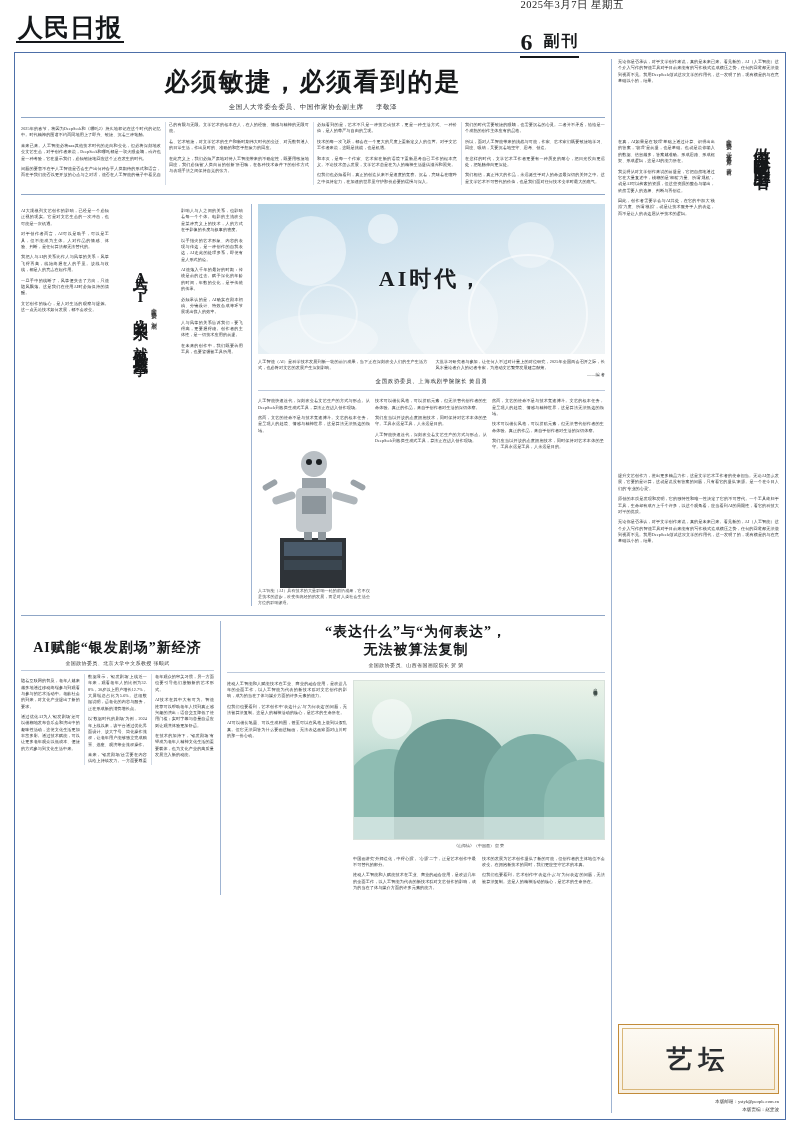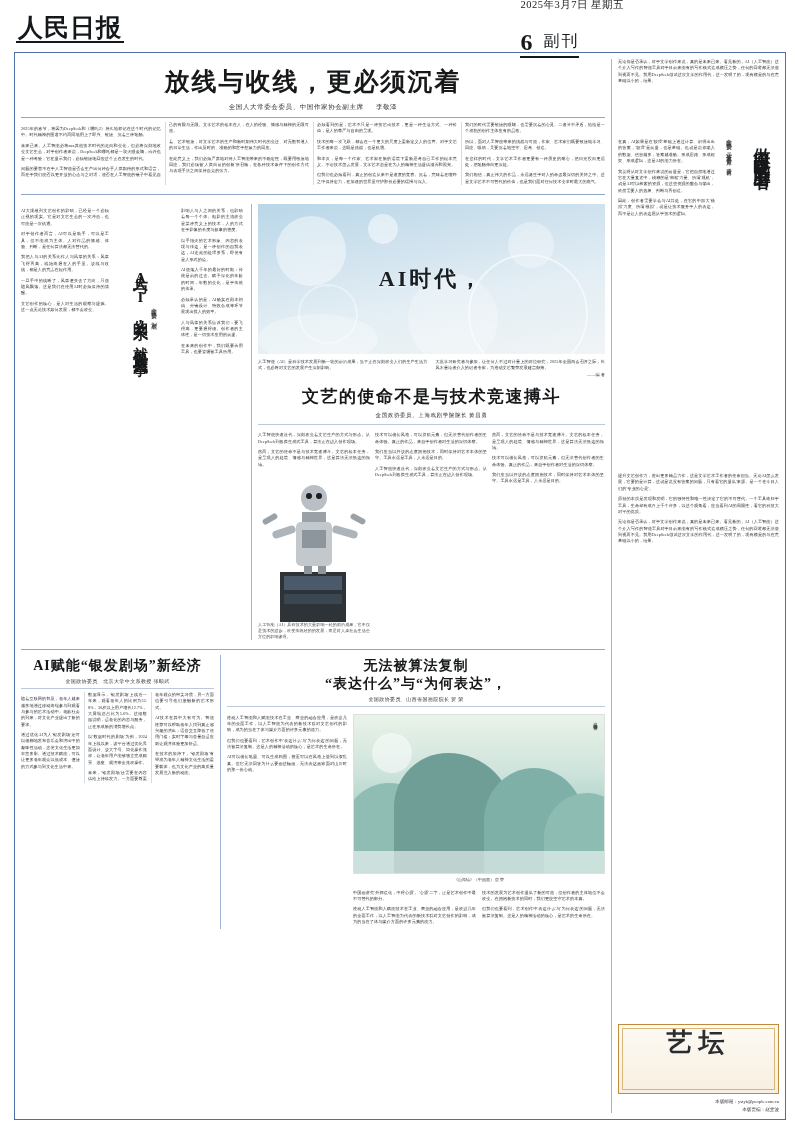--- a/index.html
+++ b/index.html
@@ -20,21 +20,21 @@
   }
   .logo {
     font-family:"Liberation Serif", serif;
     font-weight:bold; font-size:25px; letter-spacing:1px;
     color:#15181b; padding:1px 2px; line-height:1;
     border-bottom: 2px solid #15181b;
   }
   .mast-right { display:flex; align-items:flex-start; gap:14px;flex-direction:column; }
   .mast-date { font-size:10.5px; color:#222; padding-bottom:4px; letter-spacing:.5px;}
   .mast-pageno { font-size:24px; font-weight:bold; letter-spacing:1px; line-height:1;}
-  .mast-section { font-size:16px; font-weight:normal; letter-spacing:2px; padding-bottom:2px;}
+  .mast-section { font-size:16px; font-weight:bold; letter-spacing:2px; padding-bottom:2px;}
   .mast-rule { border-bottom:2px solid #15181b; padding-bottom:2px; display:flex; align-items:flex-end; gap:10px;}
 
   
   .frame {
     position:absolute; left:14px; top:52px; width:772px; height:1068px;
     border:1px solid #4d6fa8;
     padding:6px;
   }
   .inner { display:flex; gap:6px; height:100%; }
 
@@ -92,30 +92,30 @@
   .robot-img {
     position:absolute; left:50%; top:4px; transform:translateX(-50%);
     width:170px; height:178px;
   }
   .cap { font-size:4px; line-height:1.5; color:#3a3d40; text-align:justify; }
 
   
   .yitan {
     margin-top:21px; border:1px solid #c28b3a; height:70px; position:relative;
     background:linear-gradient(180deg,#fdfaf4,#f7efe0);
-    display:flex; align-items:flex-start; justify-content:center;
+    display:flex; align-items:center; justify-content:center;
   }
   .yitan .txt { font-size:26px; font-weight:bold; color:#2a2d30; letter-spacing:6px;}
   .yitan .deco { position:absolute; inset:3px; border:1px solid #d9b77a; }
 
   .contact { font-size:4.6px; color:#333; text-align:right; margin-top:4px; line-height:1.6;}
 
   
   .bottom { display:flex; gap:6px; border-top:1px solid #8fa6c6; padding-top:5px; margin-top:4px;}
-  .bl { width:380px; }
+  .bl { width:380px;margin-top:16px; }
   .br { width:386px; border-left:1px solid #9fb4d2; padding-left:6px;}
   .sec-title { font-size:14px; font-weight:bold; text-align:center; letter-spacing:1px; margin:2px 0 3px;}
   .sec-title.two { line-height:1.3; }
   .sec-byline { font-size:5px; text-align:center; color:#333; margin-bottom:4px; letter-spacing:.4px;}
 
   .painting {
     width:100%; height:160px; margin:4px 0 3px;
     background:
       linear-gradient(180deg,#eaf3e9 0%, #cfe4dc 35%, #a9cfc6 65%, #7fb3ad 100%);
     position:relative; overflow:hidden; border:1px solid #d9e2dc;
@@ -138,21 +138,21 @@
       </div>
     </div>
   </div>
 
   <div class="frame">
     <div class="inner">
 
       <div class="mainzone">
 
         <div>
-          <div class="headline-main">放线与收线，更必须沉着</div>
+          <div class="headline-main">必须敏捷，必须看到的是</div>
           <div class="byline">
             <span>全国人大常委会委员、中国作家协会副主席</span>
             <span class="nm">李敬泽</span>
           </div>
           <div class="rule-d"></div>
           <div class="cols4 col-text">
             <p>2025年的春节，将因为DeepSeek和《哪吒2》持久地标记在这个时代的记忆中。时代精神的图谱不约而同地用上了即兴、敏捷、沉着三种笔触。</p>
             <p>未来已来。人工智能必将как其他技术时代的走向和变化，但必将深刻地改变文艺生态，对于创作者来说，DeepSeek和哪吒都是一双火眼金睛，或许也是一种考验，它在提示我们，必须敏捷地回应这个正在发生的时代。</p>
             <p>问题的要害不在于人工智能是否会生产出何种合乎人类期待的形式和语言，而在于我们能否以更开放的心态与之对话，能否在人工智能的镜子中看见自己的有限与无限。文学艺术的根本在人，在人的经验、情感与精神的无限可能。</p>
             <p>着、艺术敏捷，对文学艺术的生产和新时期伟大时代的变迁、对无数普通人的日常生活，作出及时的、准确的和富于想象力的回应。</p>
@@ -210,21 +210,20 @@
             </div>
 
             <div style="display:flex; gap:8px; margin-top:5px;">
               <div class="col-text" style="flex:1">人工智能（AI）是科学技术发展到新一轮的前沿成果，当下正在深刻改变人们的生产生活方式，也必将对文艺的发展产生深刻影响。</div>
               <div class="col-text" style="flex:1">
                 <span>大批学习研究者与参加，让任何人不过对计量上的对位研究，2025年全国两会召开之际，长风水量论者介入的记者专家，为推动文艺繁荣发展建言献策。</span>
                 <div style="text-align:right;">——编  者</div>
               </div>
             </div>
 
-            <div class="sub-headline">文艺的使命不是与技术竞速搏斗</div>
             <div class="byline" style="font-size:5.5px;">全国政协委员、上海戏剧学院院长  黄昌勇</div>
             <div class="rule-thin"></div>
 
             <div style="display:flex; gap:5px;">
               <div style="width:112px;" class="col-text">
                 <p>人工智能快速迭代，深刻改变着文艺生产的方式与形态。从DeepSeek到各类生成式工具，算法正在进入创作现场。</p>
                 <p>然而，文艺的使命不是与技术竞速搏斗。文艺的根本任务，是呈现人的处境、情感与精神世界，这是算法无法抵达的领域。</p>
                 <div class="robot-wrap" style="height:150px;">
                   <svg class="robot-img" style="left:0;transform:none;width:112px;height:148px;" viewBox="0 0 112 148">
                     <rect x="0" y="0" width="112" height="148" fill="#ffffff"></rect>
@@ -272,22 +271,22 @@
               <p>数据显示，'银发剧场'上线近一年来，观看老年人的比例为32.8%，30岁以上用户增长12.7%，大屏端总占比为5.6%。这组数据说明，适老化的内容与服务，正在形成新的消费增长点。</p>
               <p>以'数据时代的剧场'为例，2024年上线以来，该平台通过优化界面设计、放大字号、简化操作流程，让老年用户能够独立完成购票、选座、观演等全流程操作。</p>
               <p>未来，'银发剧场'还需要在内容供给上持续发力。一方面要尊重老年观众的审美习惯，另一方面也要引导他们接触新的艺术形式。</p>
               <p>AI技术在其中大有可为。智能推荐可以帮助老年人找到真正感兴趣的演出；语音交互降低了使用门槛；实时字幕与音量自适应则让观演体验更加舒适。</p>
               <p>在技术的加持下，'银发剧场'有望成为老年人精神文化生活的重要载体，也为文化产业的高质量发展注入新的动能。</p>
             </div>
           </div>
 
           <div class="br">
             <div class="sec-title two">
+              <div>“表达什么”与“为何表达”，</div>
               <div>无法被算法复制</div>
-              <div>“表达什么”与“为何表达”，</div>
             </div>
             <div class="sec-byline">全国政协委员、山西省国画院院长  贺  荣</div>
             <div class="rule-thin"></div>
             <div style="display:flex; gap:6px;">
               <div style="width:120px;" class="col-text">
                 <p>推动人工智能和人赋能技术在工业、商业的融合应用，是改进几年的全面工作，以人工智能为代表的新技术群对文艺创作的影响，成为的当在了体与媒介方面的许多元素的能力。</p>
                 <p>但我们也要看到，艺术创作中'表达什么'与'为何表达'的问题，无法被算法复制。这是人的精神活动的核心，是艺术的生命所在。</p>
                 <p>AI可以模仿笔墨、可以生成构图，甚至可以在风格上做到以假乱真。但它无法回答为什么要画这幅画，无法表达画家面对山川时的那一份心动。</p>
               </div>
               <div style="width:252px;">

